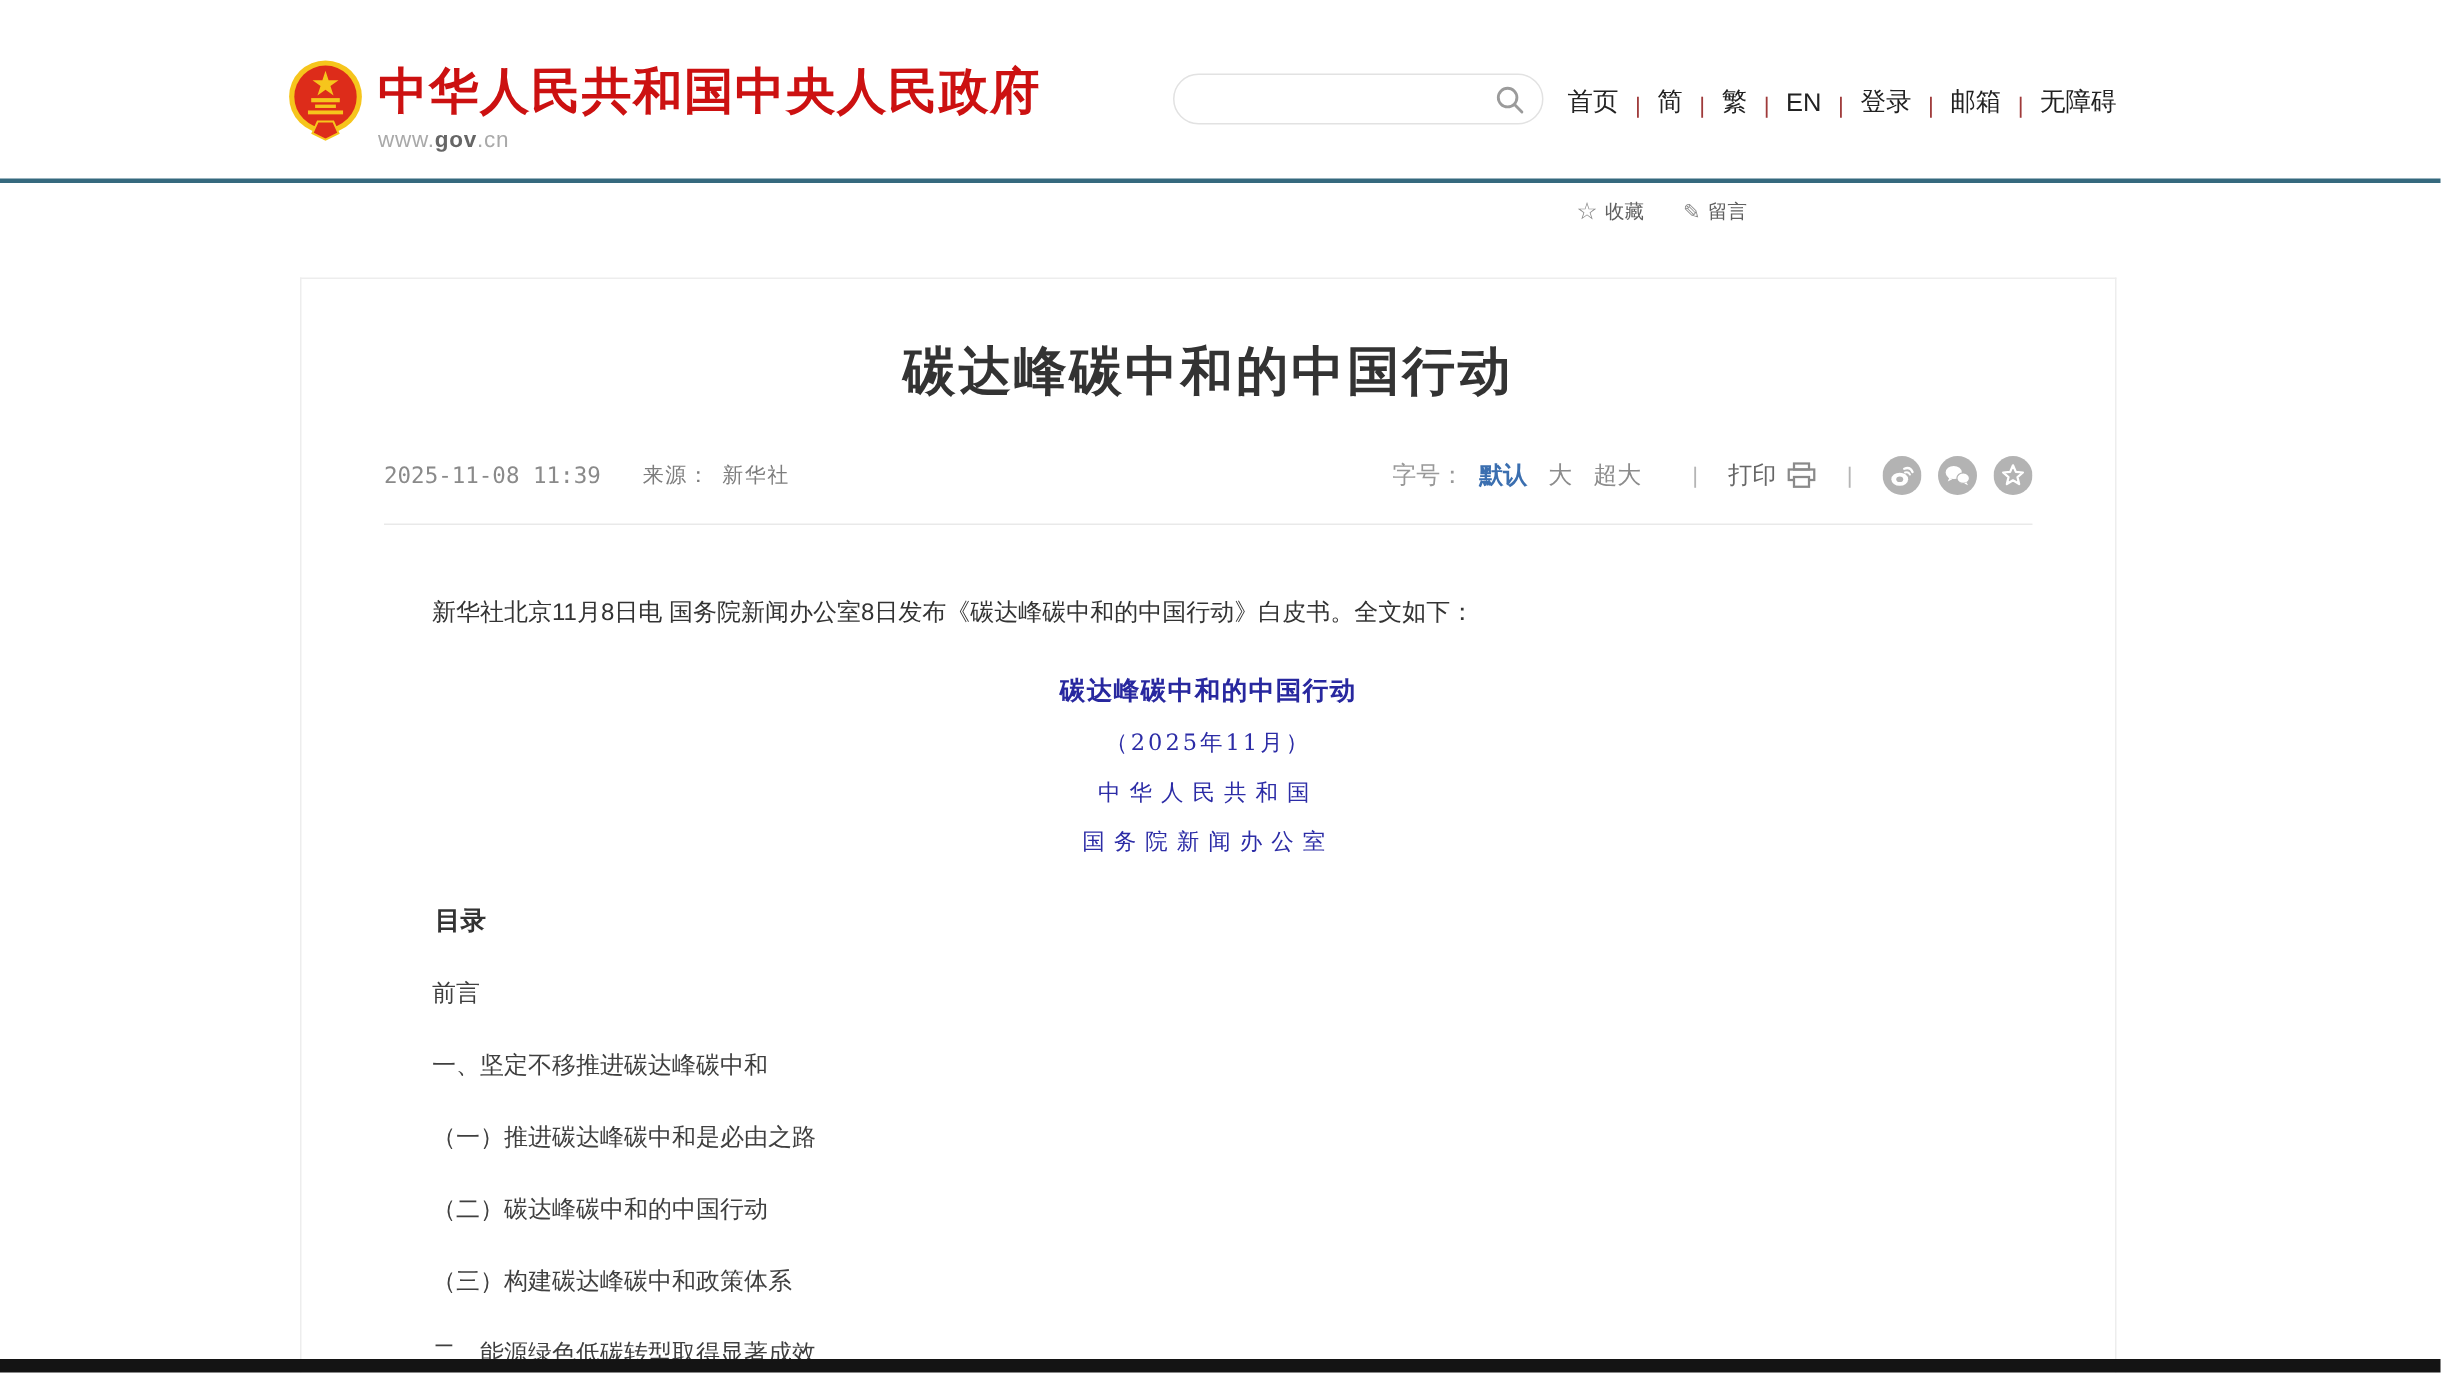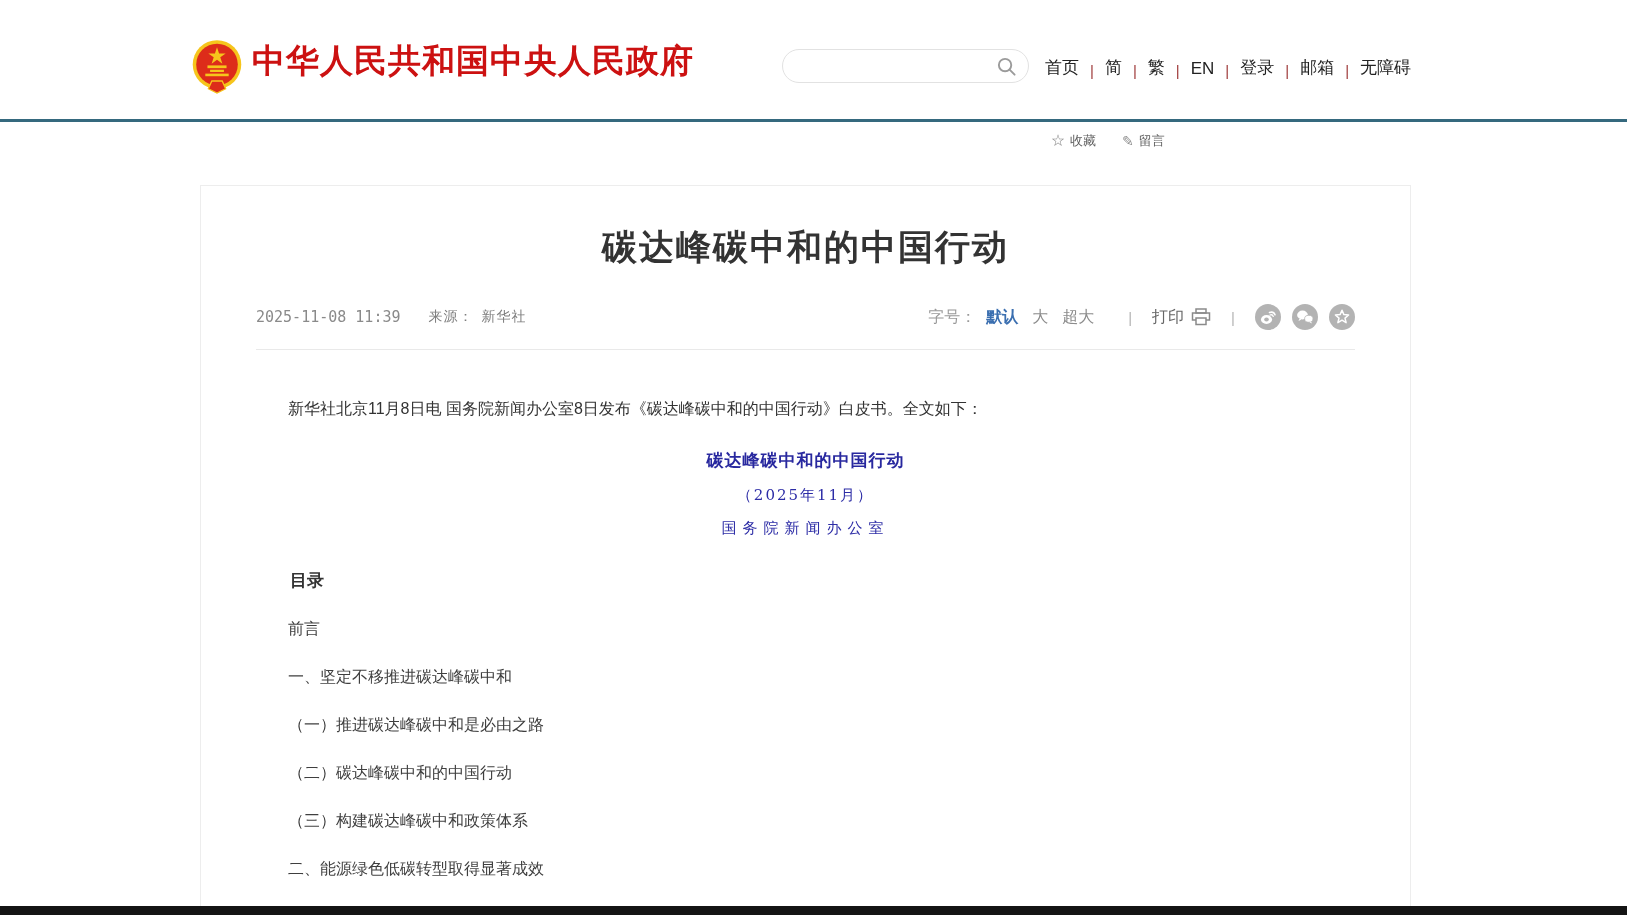--- a/index.html
+++ b/index.html
@@ -84,20 +84,23 @@
       <circle cx="30" cy="29" r="24" fill="#DD2C1A"></circle>
       <polygon fill="#F6C51C" points="30,9 32.4,16.2 40,16.2 33.8,20.7 36.2,28 30,23.5 23.8,28 26.2,20.7 20,16.2 27.6,16.2"></polygon>
       <rect x="19" y="30" width="22" height="3.2" fill="#F6C51C"></rect>
       <rect x="22" y="35" width="16" height="2.6" fill="#F6C51C"></rect>
       <rect x="16.5" y="39.5" width="27" height="3" fill="#F6C51C"></rect>
       <path d="M20 57 L24 48 L36 48 L40 57 L30 62 Z" fill="#DD2C1A" stroke="#F6C51C" stroke-width="1.5"></path>
     </svg>
 
     <div class="logo-text">
       <div class="site-title">中华人民共和国中央人民政府</div>
+      <div class="site-url">
+        <span>www.</span><span class="gov">gov</span><span>.cn</span>
+      </div>
     </div>
 
     <div class="search">
       <input type="text" style="">
       <svg class="mag" viewBox="0 0 22 22">
         <circle cx="9.5" cy="9.5" r="6.5" fill="none" stroke="#9b9b9b" stroke-width="2"></circle>
         <line x1="14.5" y1="14.5" x2="19.5" y2="19.5" stroke="#9b9b9b" stroke-width="2" stroke-linecap="round"></line>
       </svg>
     </div>
 
@@ -178,20 +181,21 @@
             <polygon points="13,6.2 14.9,10.6 19.6,11 16,14.1 17.1,18.7 13,16.2 8.9,18.7 10,14.1 6.4,11 11.1,10.6" fill="none" stroke="#fff" stroke-width="1.5" stroke-linejoin="round"></polygon>
           </svg>
         </span>
       </div>
     </div>
 
     <p class="lead">新华社北京11月8日电 国务院新闻办公室8日发布《碳达峰碳中和的中国行动》白皮书。全文如下：</p>
 
     <div class="doc-title">碳达峰碳中和的中国行动</div>
     <div class="doc-line doc-date">（2025年11月）</div>
+    <div class="doc-line doc-org">中华人民共和国</div>
     <div class="doc-line doc-org">国务院新闻办公室</div>
 
     <div class="toc-heading">目录</div>
     <div class="toc-item">前言</div>
     <div class="toc-item">一、坚定不移推进碳达峰碳中和</div>
     <div class="toc-item">（一）推进碳达峰碳中和是必由之路</div>
     <div class="toc-item">（二）碳达峰碳中和的中国行动</div>
     <div class="toc-item">（三）构建碳达峰碳中和政策体系</div>
     <div class="toc-item">二、能源绿色低碳转型取得显著成效</div>
 

